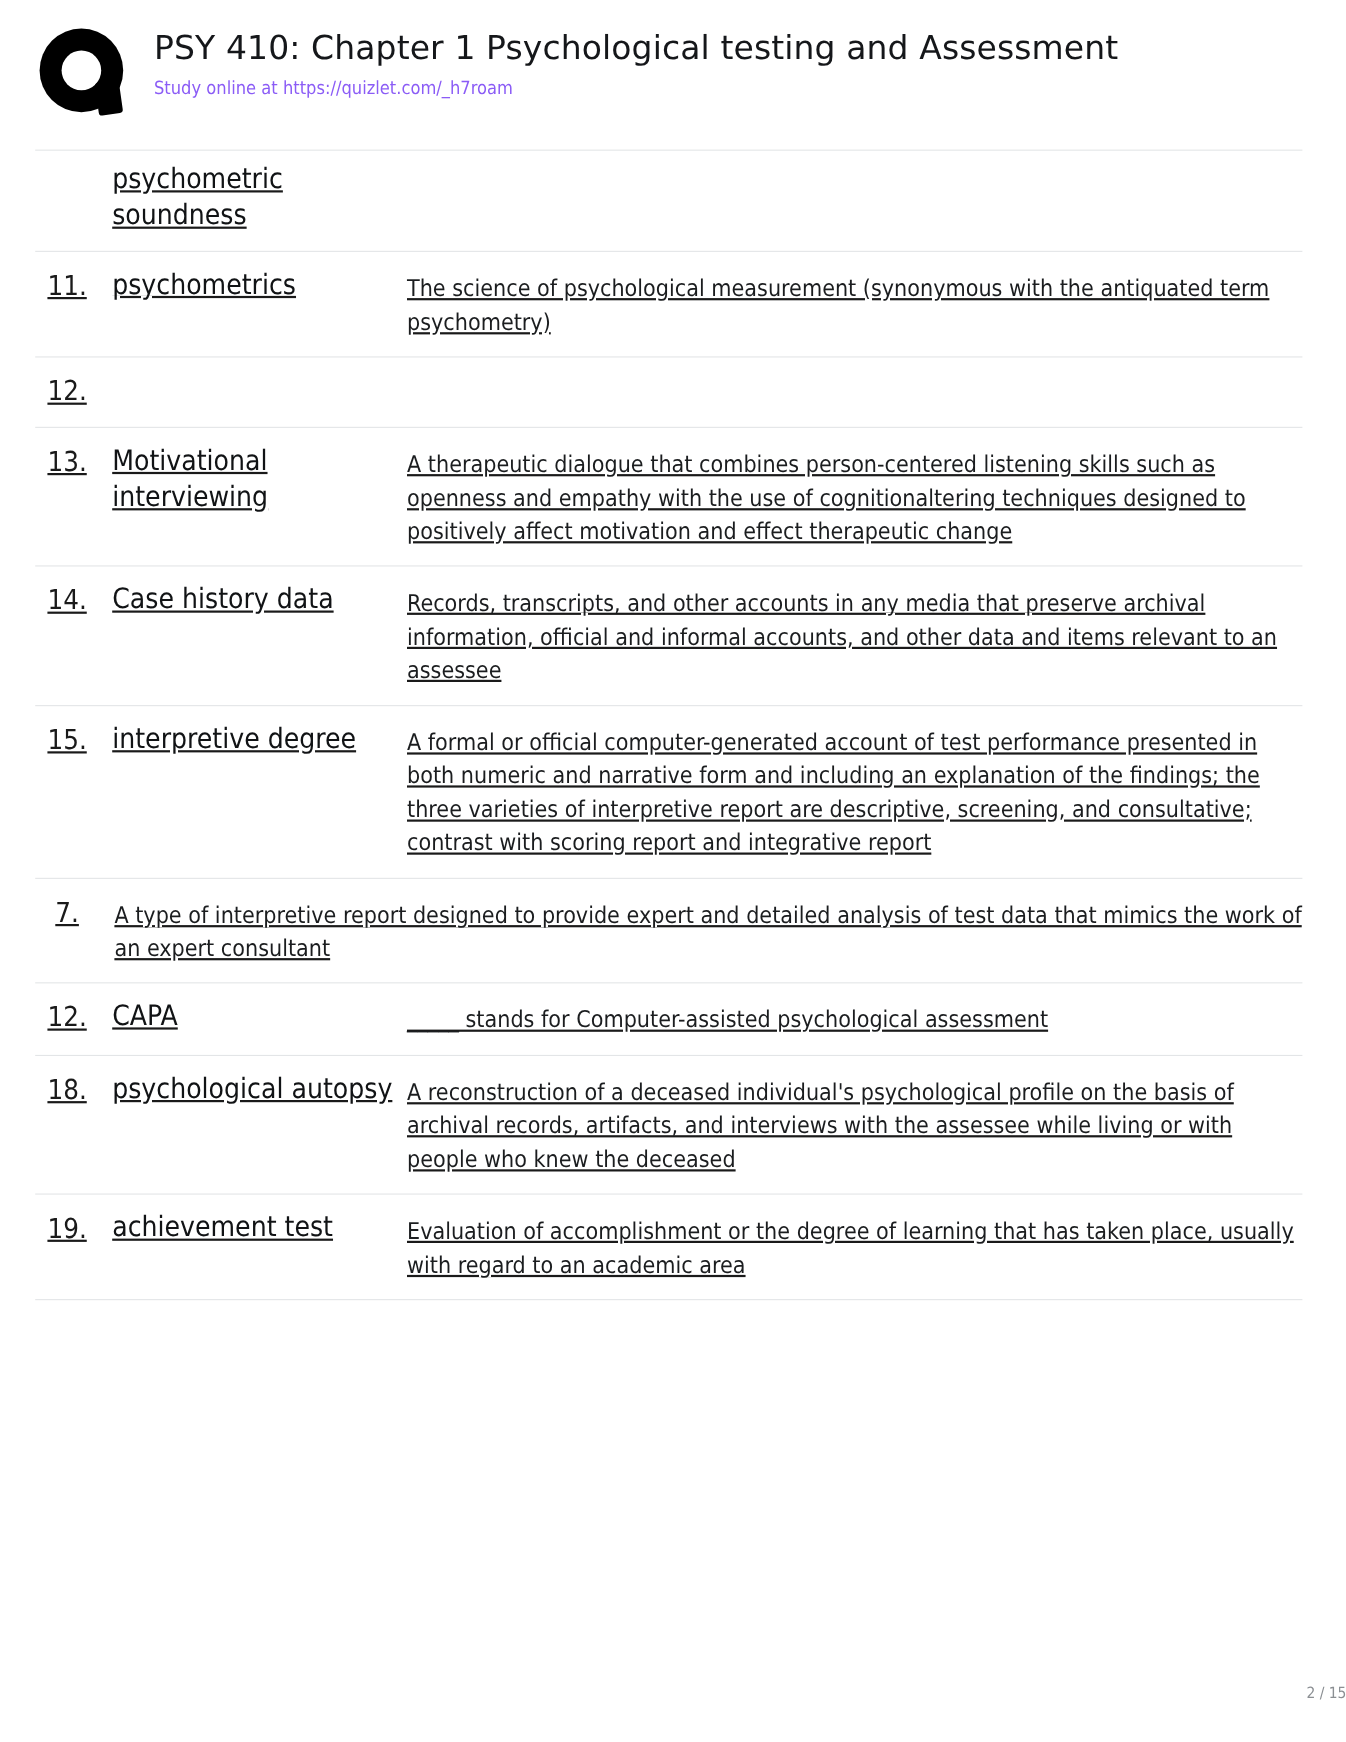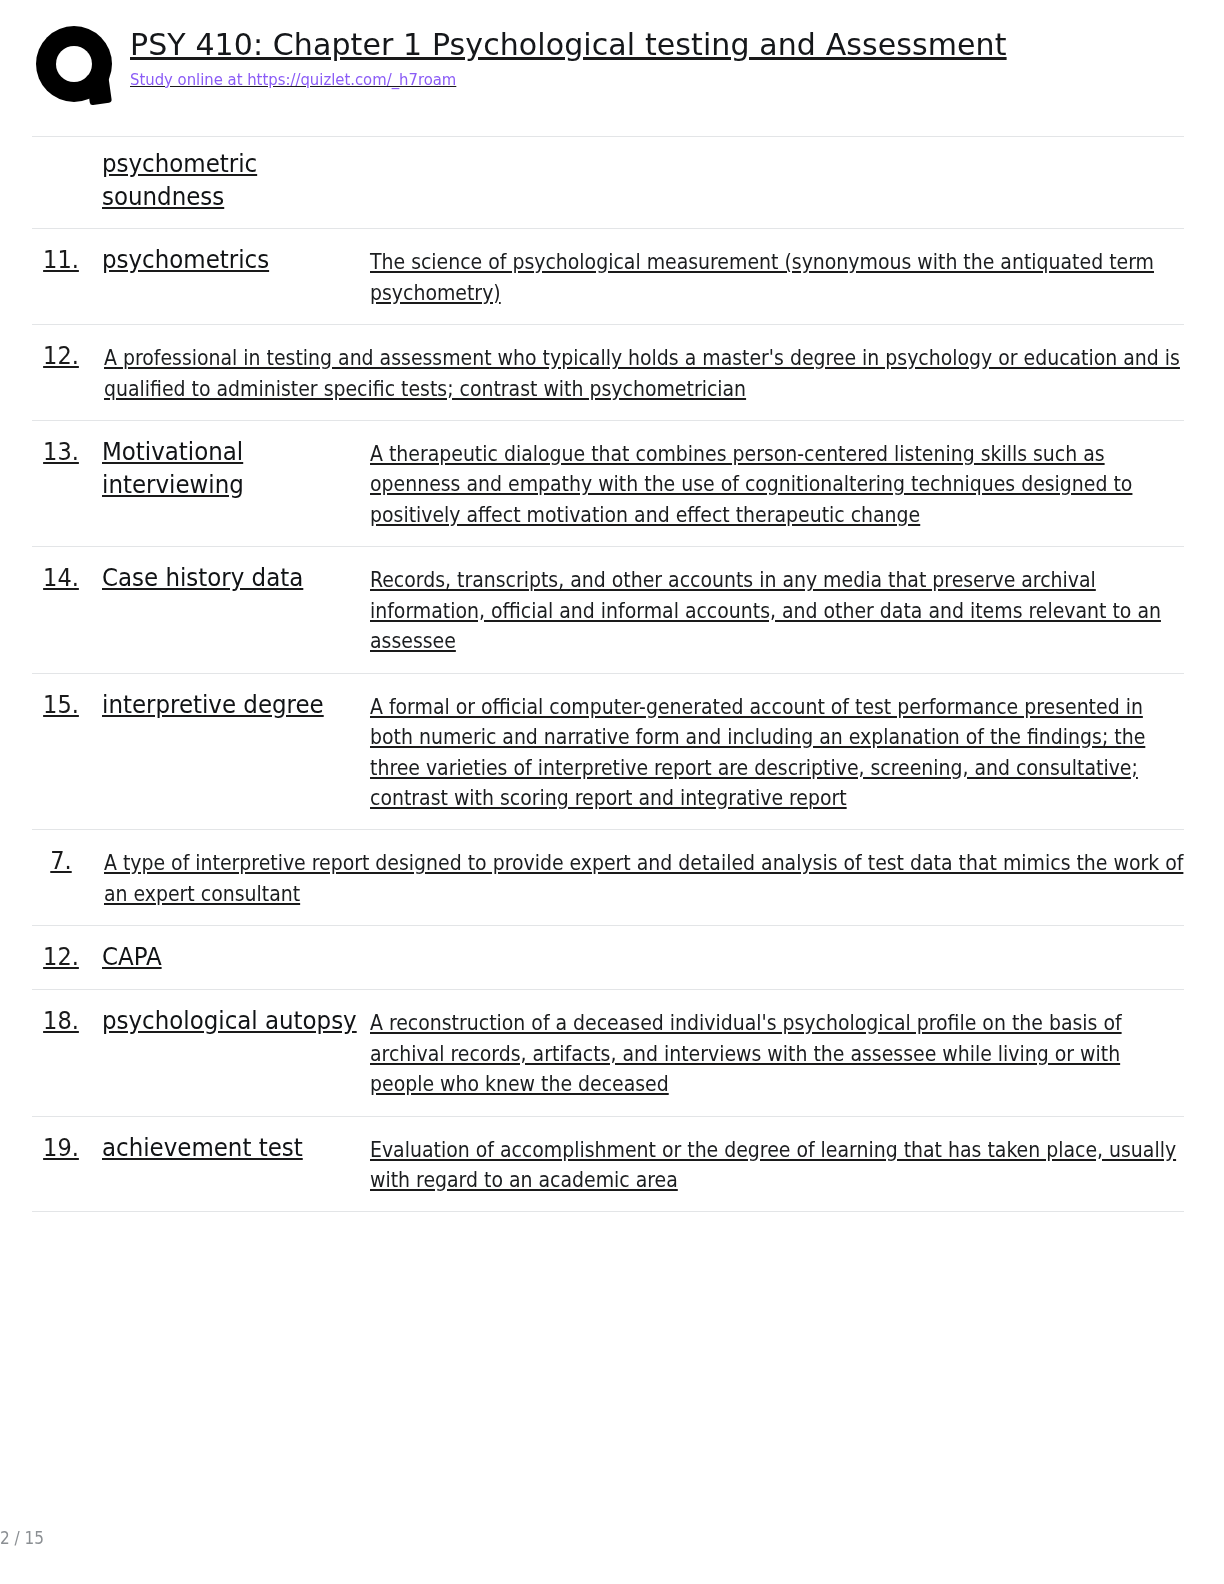--- a/index.html
+++ b/index.html
@@ -20,24 +20,23 @@
     height: 1584px;
     box-sizing: border-box;
     padding: 22px 40px 0 32px;
     position: relative;
   }
 
   
   .header {
     display: flex;
     align-items: flex-start;
-    gap: 18px;
+    gap: 28px;
     padding-left: 4px;
     height: 86px;
-    text-decoration: underline;
   }
   .logo {
     width: 76px;
     height: 76px;
     flex: 0 0 76px;
     position: relative;
     margin-top: 4px;
   }
   .logo .ring {
     position: absolute;
@@ -127,22 +126,22 @@
   }
   .col-term, .col-num {
     font-family: "DejaVu Sans Condensed", "Liberation Sans", sans-serif;
   }
 
   .footer {
     position: absolute;
     left: 0;
     right: 0;
     bottom: 36px;
-    text-align: left;
-    font-size: 17px;
+    text-align: right;
+    font-size: 14px;
     color: #8b8f93;
     font-family: "DejaVu Sans Condensed", "Liberation Sans", sans-serif;
   }
 </style>
 </head>
 <body>
 
 <div class="page">
 
   <div class="header">
@@ -166,21 +165,20 @@
     </div>
 
     <div class="row">
       <div class="col-num">11.</div>
       <div class="col-term">psychometrics</div>
       <div class="col-def">The science of psychological measurement (synonymous with the antiquated term psychometry)</div>
     </div>
 
     <div class="row">
       <div class="col-num">12.</div>
-      <div class="col-def">A professional in testing and assessment who typically holds a master's degree in psychology or education and is qualified to administer specific tests; contrast with psychometrician</div>
     </div>
 
     <div class="row">
       <div class="col-num">13.</div>
       <div class="col-term">Motivational interviewing</div>
       <div class="col-def">A therapeutic dialogue that combines person-centered listening skills such as openness and empathy with the use of cognitionaltering techniques designed to positively affect motivation and effect therapeutic change</div>
     </div>
 
     <div class="row">
       <div class="col-num">14.</div>
@@ -195,20 +193,21 @@
     </div>
 
     <div class="row">
       <div class="col-num">7.</div>
       <div class="col-def">A type of interpretive report designed to provide expert and detailed analysis of test data that mimics the work of an expert consultant</div>
     </div>
 
     <div class="row">
       <div class="col-num">12.</div>
       <div class="col-term">CAPA</div>
+      <div class="col-def">_____ stands for Computer-assisted psychological assessment</div>
     </div>
 
     <div class="row">
       <div class="col-num">18.</div>
       <div class="col-term">psychological autopsy</div>
       <div class="col-def">A reconstruction of a deceased individual's psychological profile on the basis of archival records, artifacts, and interviews with the assessee while living or with people who knew the deceased</div>
     </div>
 
     <div class="row">
       <div class="col-num">19.</div>

